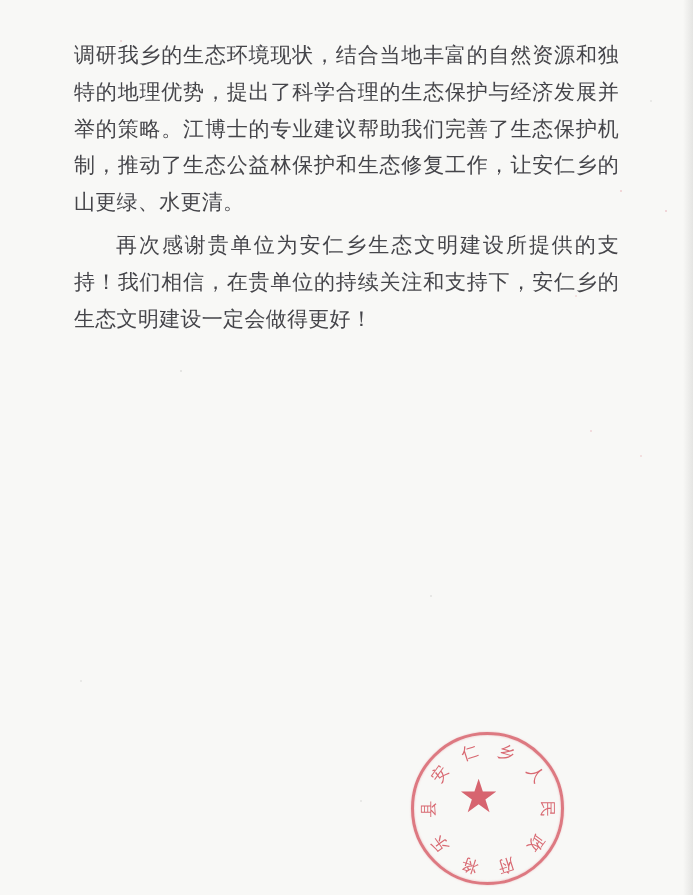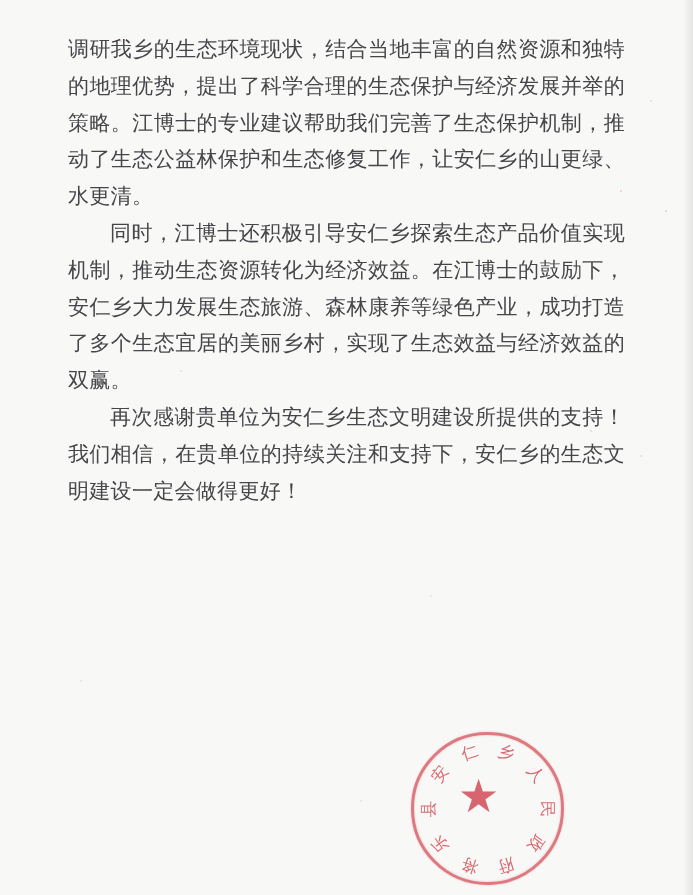--- a/index.html
+++ b/index.html
@@ -50,21 +50,21 @@
     left: 68px;
     top: 31px;
     width: 557px;
     font-size: 21px;
     line-height: 36.8px;
     letter-spacing: 0.3px;
     color: #45454a;
     text-align: justify;
   }
   .document-body p {
-    margin: 0;
+    margin: 6px;
     padding: 0;
   }
   .document-body p.indent {
     text-indent: 2em;
   }
   .signature-org {
     position: absolute;
     left: 362px;
     top: 762px;
     font-size: 21.5px;
@@ -124,21 +124,20 @@
   }
 </style>
 </head>
 <body>
 
 <div class="page">
 
   <div class="document-body">
 
   <p>调研我乡的生态环境现状，结合当地丰富的自然资源和独特的地理优势，提出了科学合理的生态保护与经济发展并举的策略。江博士的专业建议帮助我们完善了生态保护机制，推动了生态公益林保护和生态修复工作，让安仁乡的山更绿、水更清。</p>
-      <p class="indent">同时，江博士还积极引导安仁乡探索生态产品价值实现机制，推动生态资源转化为经济效益。在江博士的鼓励下，安仁乡大力发展生态旅游、森林康养等绿色产业，成功打造了多个生态宜居的美丽乡村，实现了生态效益与经济效益的双赢。</p>
       <p class="indent">再次感谢贵单位为安仁乡生态文明建设所提供的支持！我们相信，在贵单位的持续关注和支持下，安仁乡的生态文明建设一定会做得更好！</p>
     </div>
 
 
 
   <div class="seal">
     <div class="seal-ring">
 
     <span class="ring-char" style="transform: rotate(-162deg) translateY(-59px);">将</span>
         <span class="ring-char" style="transform: rotate(-126deg) translateY(-59px);">乐</span>

